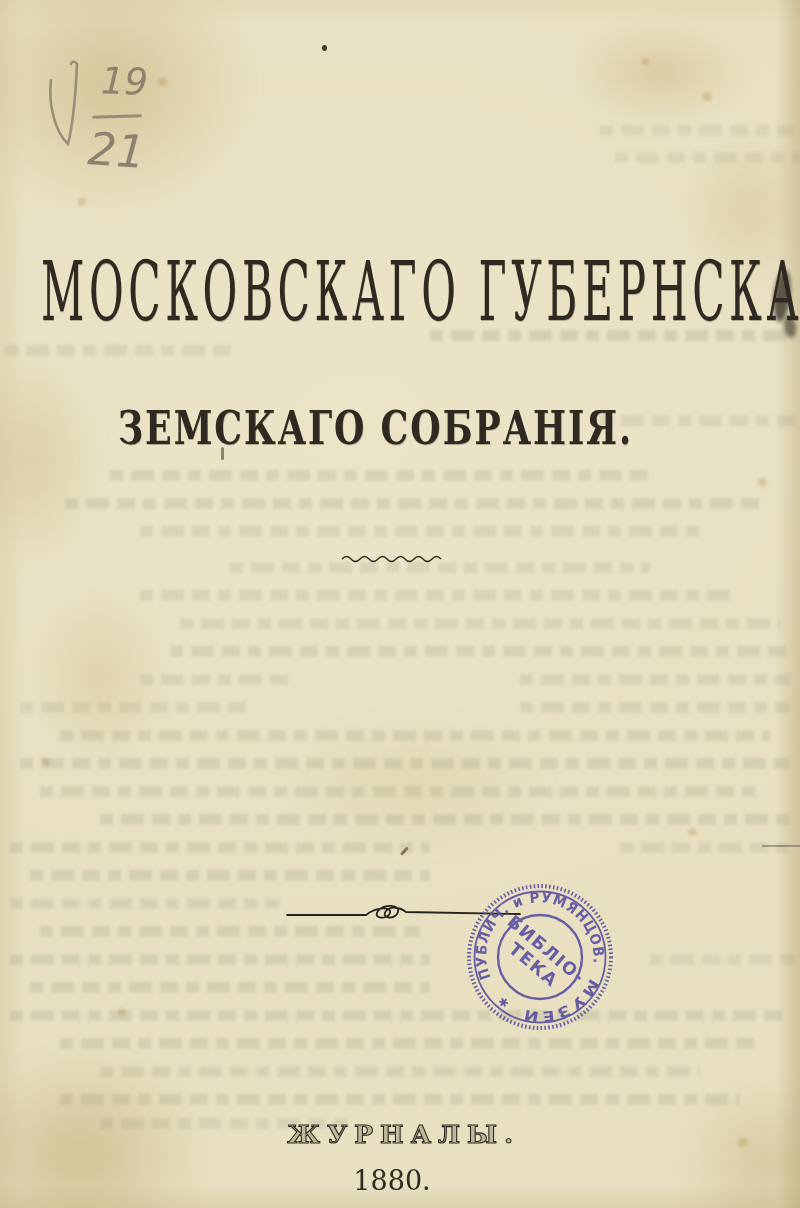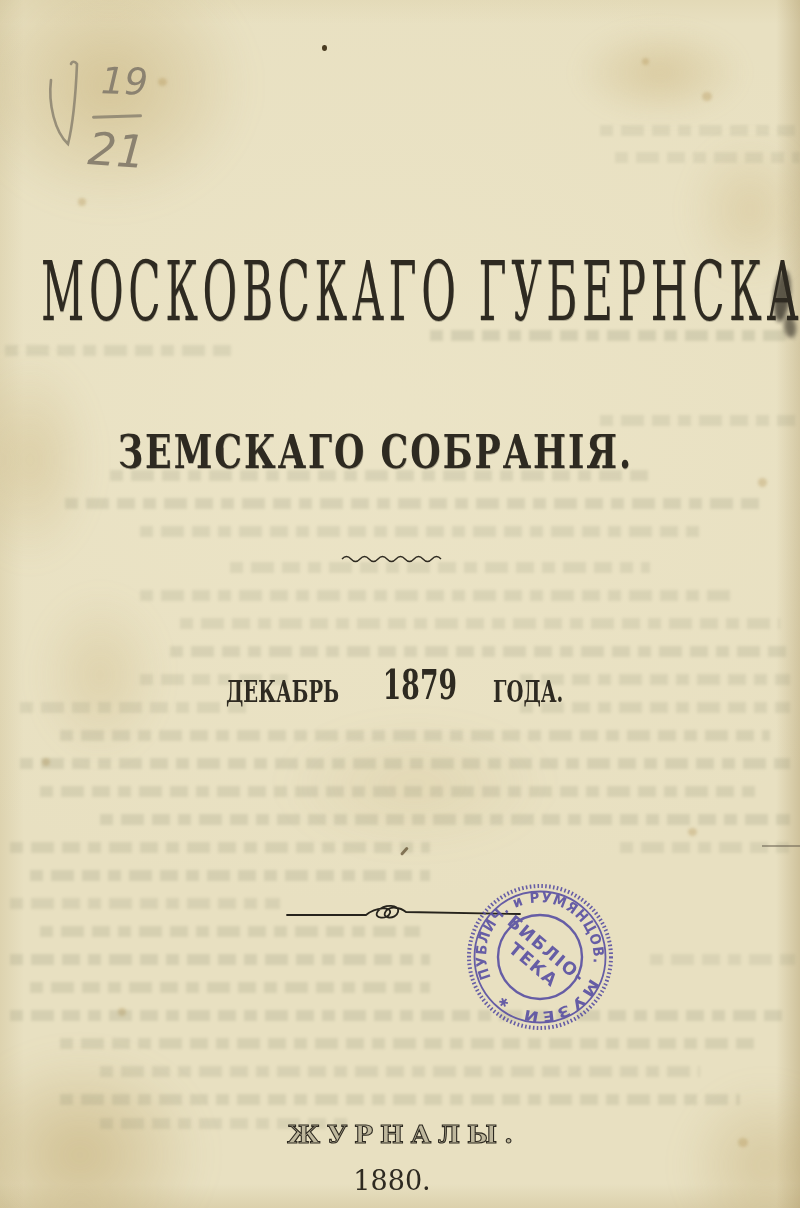--- a/index.html
+++ b/index.html
@@ -19,21 +19,21 @@
   .ghost{position:absolute;height:11px;filter:blur(1.4px);pointer-events:none;
     background:repeating-linear-gradient(90deg,#6e7358 0 13px,rgba(0,0,0,0) 13px 21px,#6e7358 21px 44px,rgba(0,0,0,0) 44px 52px,#6e7358 52px 70px,rgba(0,0,0,0) 70px 78px);}
   .center-row{left:0;right:0;text-align:center;}
   .tblock{display:inline-block;white-space:nowrap;}
   .title-line{top:104px;}
   .title-line .tblock{font-size:58px;font-weight:bold;letter-spacing:20px;padding-left:20px;
     transform:scaleY(1.22);transform-origin:center top;text-shadow:.5px .7px 0 rgba(46,42,33,.35);}
   .org1{top:243px;}
   .org1 .tblock{font-size:46px;font-weight:normal;letter-spacing:5px;padding-left:5px;
     transform:scale(.92,1.8);transform-origin:center top;text-shadow:.3px .4px 0 rgba(46,42,33,.30);}
-  .org2{top:424px;padding-right:48px;}
+  .org2{top:400px;padding-right:48px;}
   .org2 .tblock{font-size:36px;font-weight:bold;letter-spacing:2px;
     transform:scale(.97,1.3);transform-origin:center top;text-shadow:.4px .5px 0 rgba(46,42,33,.3);}
   .date-row{top:664px;left:0;right:16px;display:flex;justify-content:center;align-items:flex-end;gap:11px;}
   .date-row .m{font-size:25px;font-weight:bold;transform:scale(.78,1.18);transform-origin:center bottom;}
   .date-row .y{font-size:38px;font-weight:bold;transform:scale(.70,1.10);transform-origin:center bottom;}
   .imprint-city{top:1120px;}
   .imprint-city .tblock{font-size:25px;font-weight:bold;letter-spacing:7px;padding-left:7px;
     color:rgba(46,42,33,.22);-webkit-text-stroke:1.1px #2e2a21;}
   .imprint-printer{top:1146px;}
   .imprint-printer .tblock{font-size:15.5px;letter-spacing:.6px;transform:rotate(-.4deg);color:#35302a;}
@@ -116,25 +116,20 @@
   </div>
   <div class="abs center-row org2">
     <span class="tblock">ЗЕМСКАГО СОБРАНІЯ.</span>
   </div>
   <div class="abs" style="left:221px;top:447px;width:3px;height:13px;background:#3a342a;opacity:.55;filter:blur(.4px);border-radius:2px;"></div>
 
   <svg class="abs" style="left:340px;top:551px;" width="112" height="14" viewBox="0 0 112 14">
     <path d="M2,8 q4.5,-5 9,0 t9,0 t9,0 t9,0 t9,0 t9,0 t9,0 t9,0 t9,0 t9,0 t9,0" fill="none" stroke="#2e2a21" stroke-width="1.4"></path>
   </svg>
 
-  <div class="abs date-row">
-    <span class="tblock m">ДЕКАБРЬ</span>
-    <span class="tblock y">1879</span>
-    <span class="tblock m">ГОДА.</span>
-  </div>
 
   <svg class="abs" style="left:280px;top:900px;" width="245" height="30" viewBox="0 0 245 30">
     <path d="M7,15 H86 C96,7 112,6 110,13 C108,20 92,19 98,11 C104,4 120,4 118,12 C116,20 100,19 106,11 C110,6 120,7 126,12 L240,14" fill="none" stroke="#26231c" stroke-width="1.8" stroke-linecap="round"></path>
   </svg>
 
   <div class="abs" style="left:403px;top:846px;width:2.5px;height:10px;background:#5d4a2c;opacity:.7;transform:rotate(42deg);border-radius:2px;"></div>
 
   <div class="abs" style="left:762px;top:845px;width:38px;height:2px;background:#6b6352;opacity:.55;"></div>
 
   <svg class="abs" style="left:440px;top:857px;opacity:.9;" width="200" height="200" viewBox="0 0 200 200">

